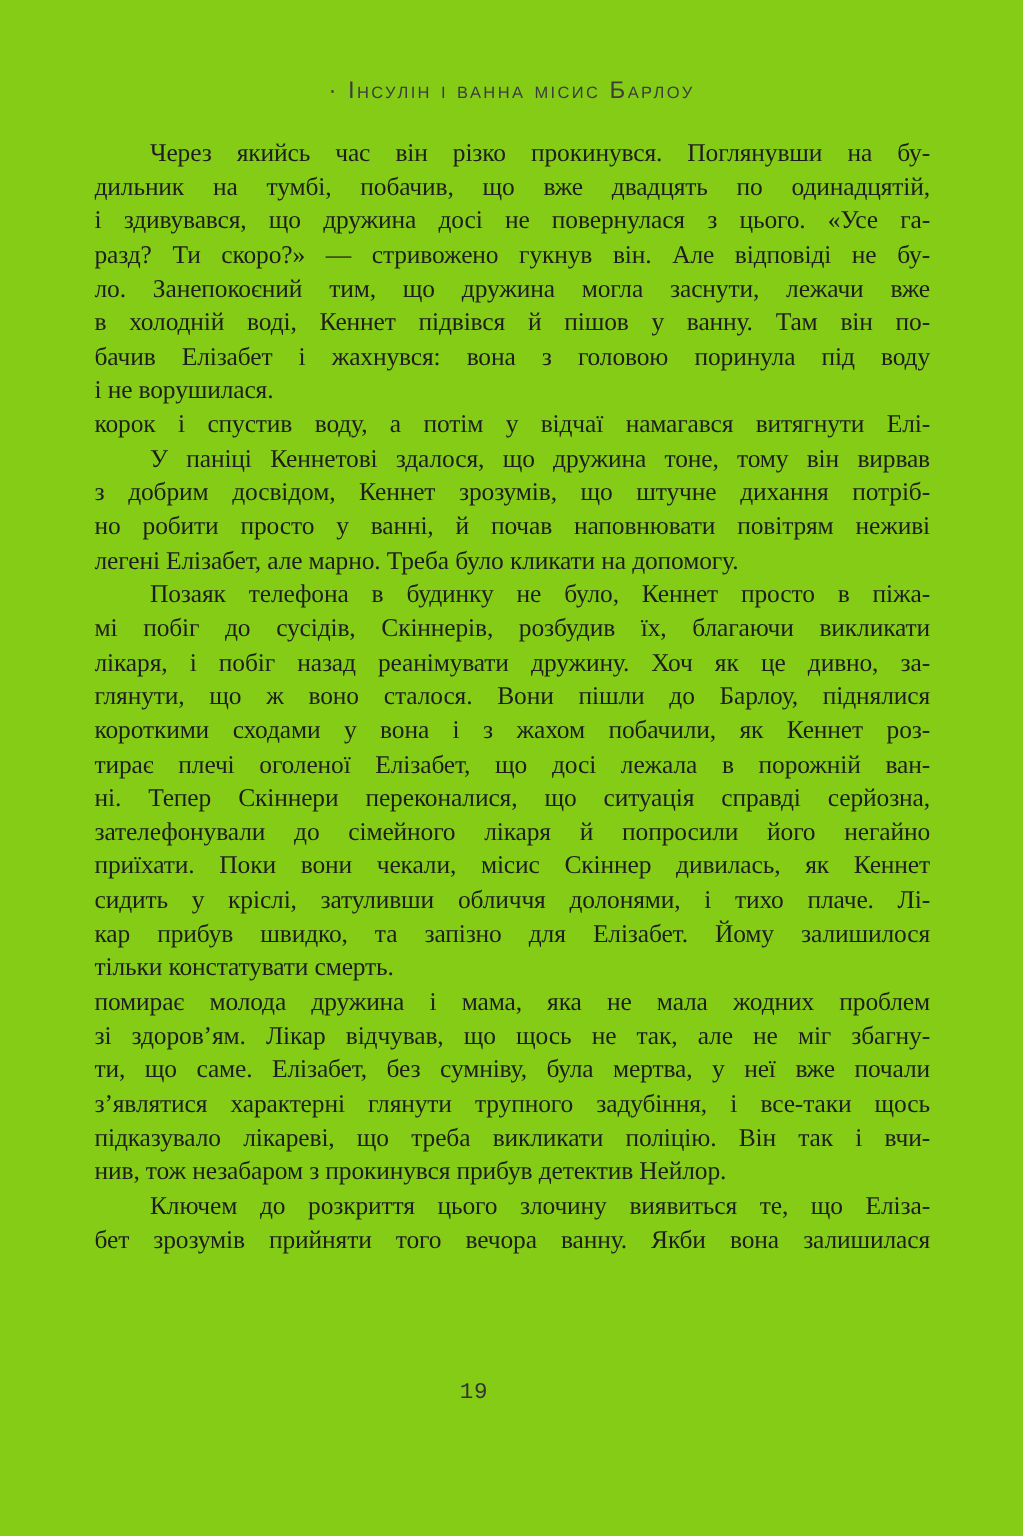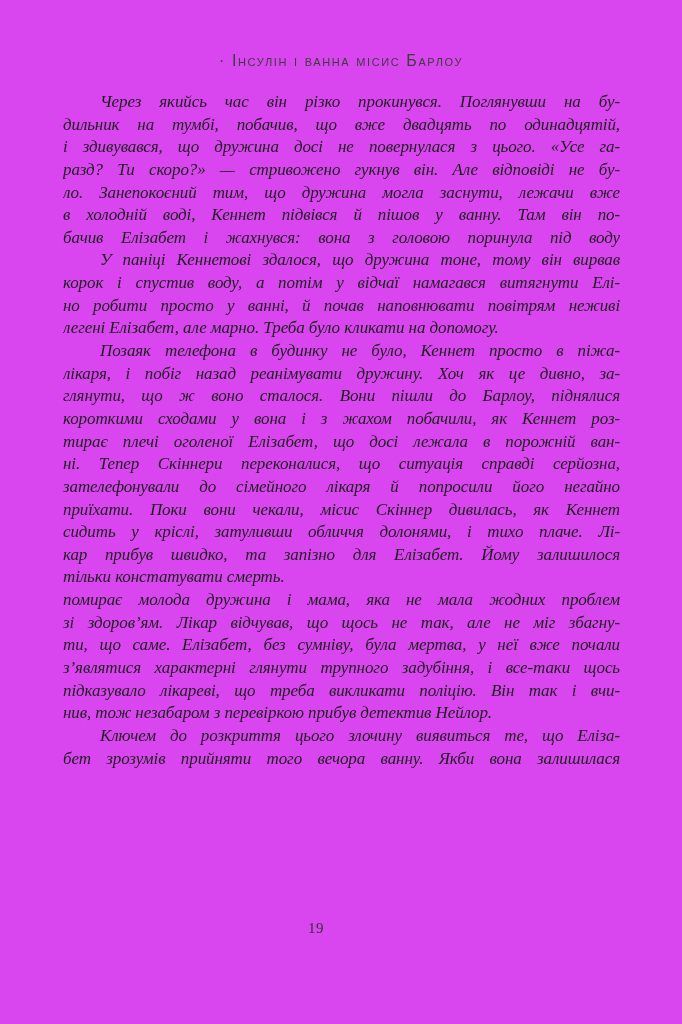--- a/index.html
+++ b/index.html
@@ -4,21 +4,21 @@
 <style>
   html, body {
     margin: 0;
     padding: 0;
     background: #ffffff;
   }
   .page {
     position: relative;
     width: 682px;
     height: 1024px;
-    background: #d946ef;
+    background: #84cc16;
     overflow: hidden;
     font-family: "Liberation Serif", serif;
   }
   .running-head {
     position: absolute;
     top: 52px;
     left: 0;
     width: 682px;
     text-align: center;
     font-family: "Liberation Sans", sans-serif;
@@ -28,21 +28,20 @@
     color: #3d3d3d;
   }
   .body-text {
     position: absolute;
     top: 91px;
     left: 63px;
     width: 557px;
     font-size: 17px;
     line-height: 22.65px;
     color: #1e1e1e;
-    font-style: italic;
   }
   .para {
     margin: 0;
     padding: 0;
   }
   .line {
     height: 22.65px;
     overflow: hidden;
     text-align: justify;
     text-align-last: justify;
@@ -54,21 +53,21 @@
   }
   .line.endleft {
     text-align-last: left;
   }
   .page-number {
     position: absolute;
     top: 920px;
     left: 0;
     width: 632px;
     text-align: center;
-    font-family: Liberation Serif, serif;
+    font-family: Liberation Mono, monospace;
     font-size: 15px;
     letter-spacing: 0.5px;
     color: #333333;
   }
 </style>
 </head>
 <body>
 
 <div class="page">
   <div class="running-head">
@@ -77,47 +76,50 @@
 
   <div class="body-text">
       <div class="para">
         <div class="line first">Через якийсь час він різко прокинувся. Поглянувши на бу-</div>
         <div class="line">дильник на тумбі, побачив, що вже двадцять по одинадцятій,</div>
         <div class="line">і здивувався, що дружина досі не повернулася з цього. «Усе га-</div>
         <div class="line">разд? Ти скоро?» — стривожено гукнув він. Але відповіді не бу-</div>
         <div class="line">ло. Занепокоєний тим, що дружина могла заснути, лежачи вже</div>
         <div class="line">в холодній воді, Кеннет підвівся й пішов у ванну. Там він по-</div>
         <div class="line">бачив Елізабет і жахнувся: вона з головою поринула під воду</div>
+        <div class="line endleft">і не ворушилася.</div>
       </div>
       <div class="para">
+        <div class="line">корок і спустив воду, а потім у відчаї намагався витягнути Елі-</div>
         <div class="line first">У паніці Кеннетові здалося, що дружина тоне, тому він вирвав</div>
-        <div class="line">корок і спустив воду, а потім у відчаї намагався витягнути Елі-</div>
+        <div class="line">з добрим досвідом, Кеннет зрозумів, що штучне дихання потріб-</div>
         <div class="line">но робити просто у ванні, й почав наповнювати повітрям неживі</div>
         <div class="line endleft">легені Елізабет, але марно. Треба було кликати на допомогу.</div>
       </div>
       <div class="para">
         <div class="line first">Позаяк телефона в будинку не було, Кеннет просто в піжа-</div>
+        <div class="line">мі побіг до сусідів, Скіннерів, розбудив їх, благаючи викликати</div>
         <div class="line">лікаря, і побіг назад реанімувати дружину. Хоч як це дивно, за-</div>
         <div class="line">глянути, що ж воно сталося. Вони пішли до Барлоу, піднялися</div>
         <div class="line">короткими сходами у вона і з жахом побачили, як Кеннет роз-</div>
         <div class="line">тирає плечі оголеної Елізабет, що досі лежала в порожній ван-</div>
         <div class="line">ні. Тепер Скіннери переконалися, що ситуація справді серйозна,</div>
         <div class="line">зателефонували до сімейного лікаря й попросили його негайно</div>
         <div class="line">приїхати. Поки вони чекали, місис Скіннер дивилась, як Кеннет</div>
         <div class="line">сидить у кріслі, затуливши обличчя долонями, і тихо плаче. Лі-</div>
         <div class="line">кар прибув швидко, та запізно для Елізабет. Йому залишилося</div>
         <div class="line endleft">тільки констатувати смерть.</div>
       </div>
       <div class="para">
         <div class="line">помирає молода дружина і мама, яка не мала жодних проблем</div>
         <div class="line">зі здоров’ям. Лікар відчував, що щось не так, але не міг збагну-</div>
         <div class="line">ти, що саме. Елізабет, без сумніву, була мертва, у неї вже почали</div>
         <div class="line">з’являтися характерні глянути трупного задубіння, і все-таки щось</div>
         <div class="line">підказувало лікареві, що треба викликати поліцію. Він так і вчи-</div>
-        <div class="line endleft">нив, тож незабаром з перевіркою прибув детектив Нейлор.</div>
+        <div class="line endleft">нив, тож незабаром з прокинувся прибув детектив Нейлор.</div>
       </div>
       <div class="para">
         <div class="line first">Ключем до розкриття цього злочину виявиться те, що Еліза-</div>
         <div class="line">бет зрозумів прийняти того вечора ванну. Якби вона залишилася</div>
       </div>
     </div>
 
   <div class="page-number">19</div>
 </div>
 

